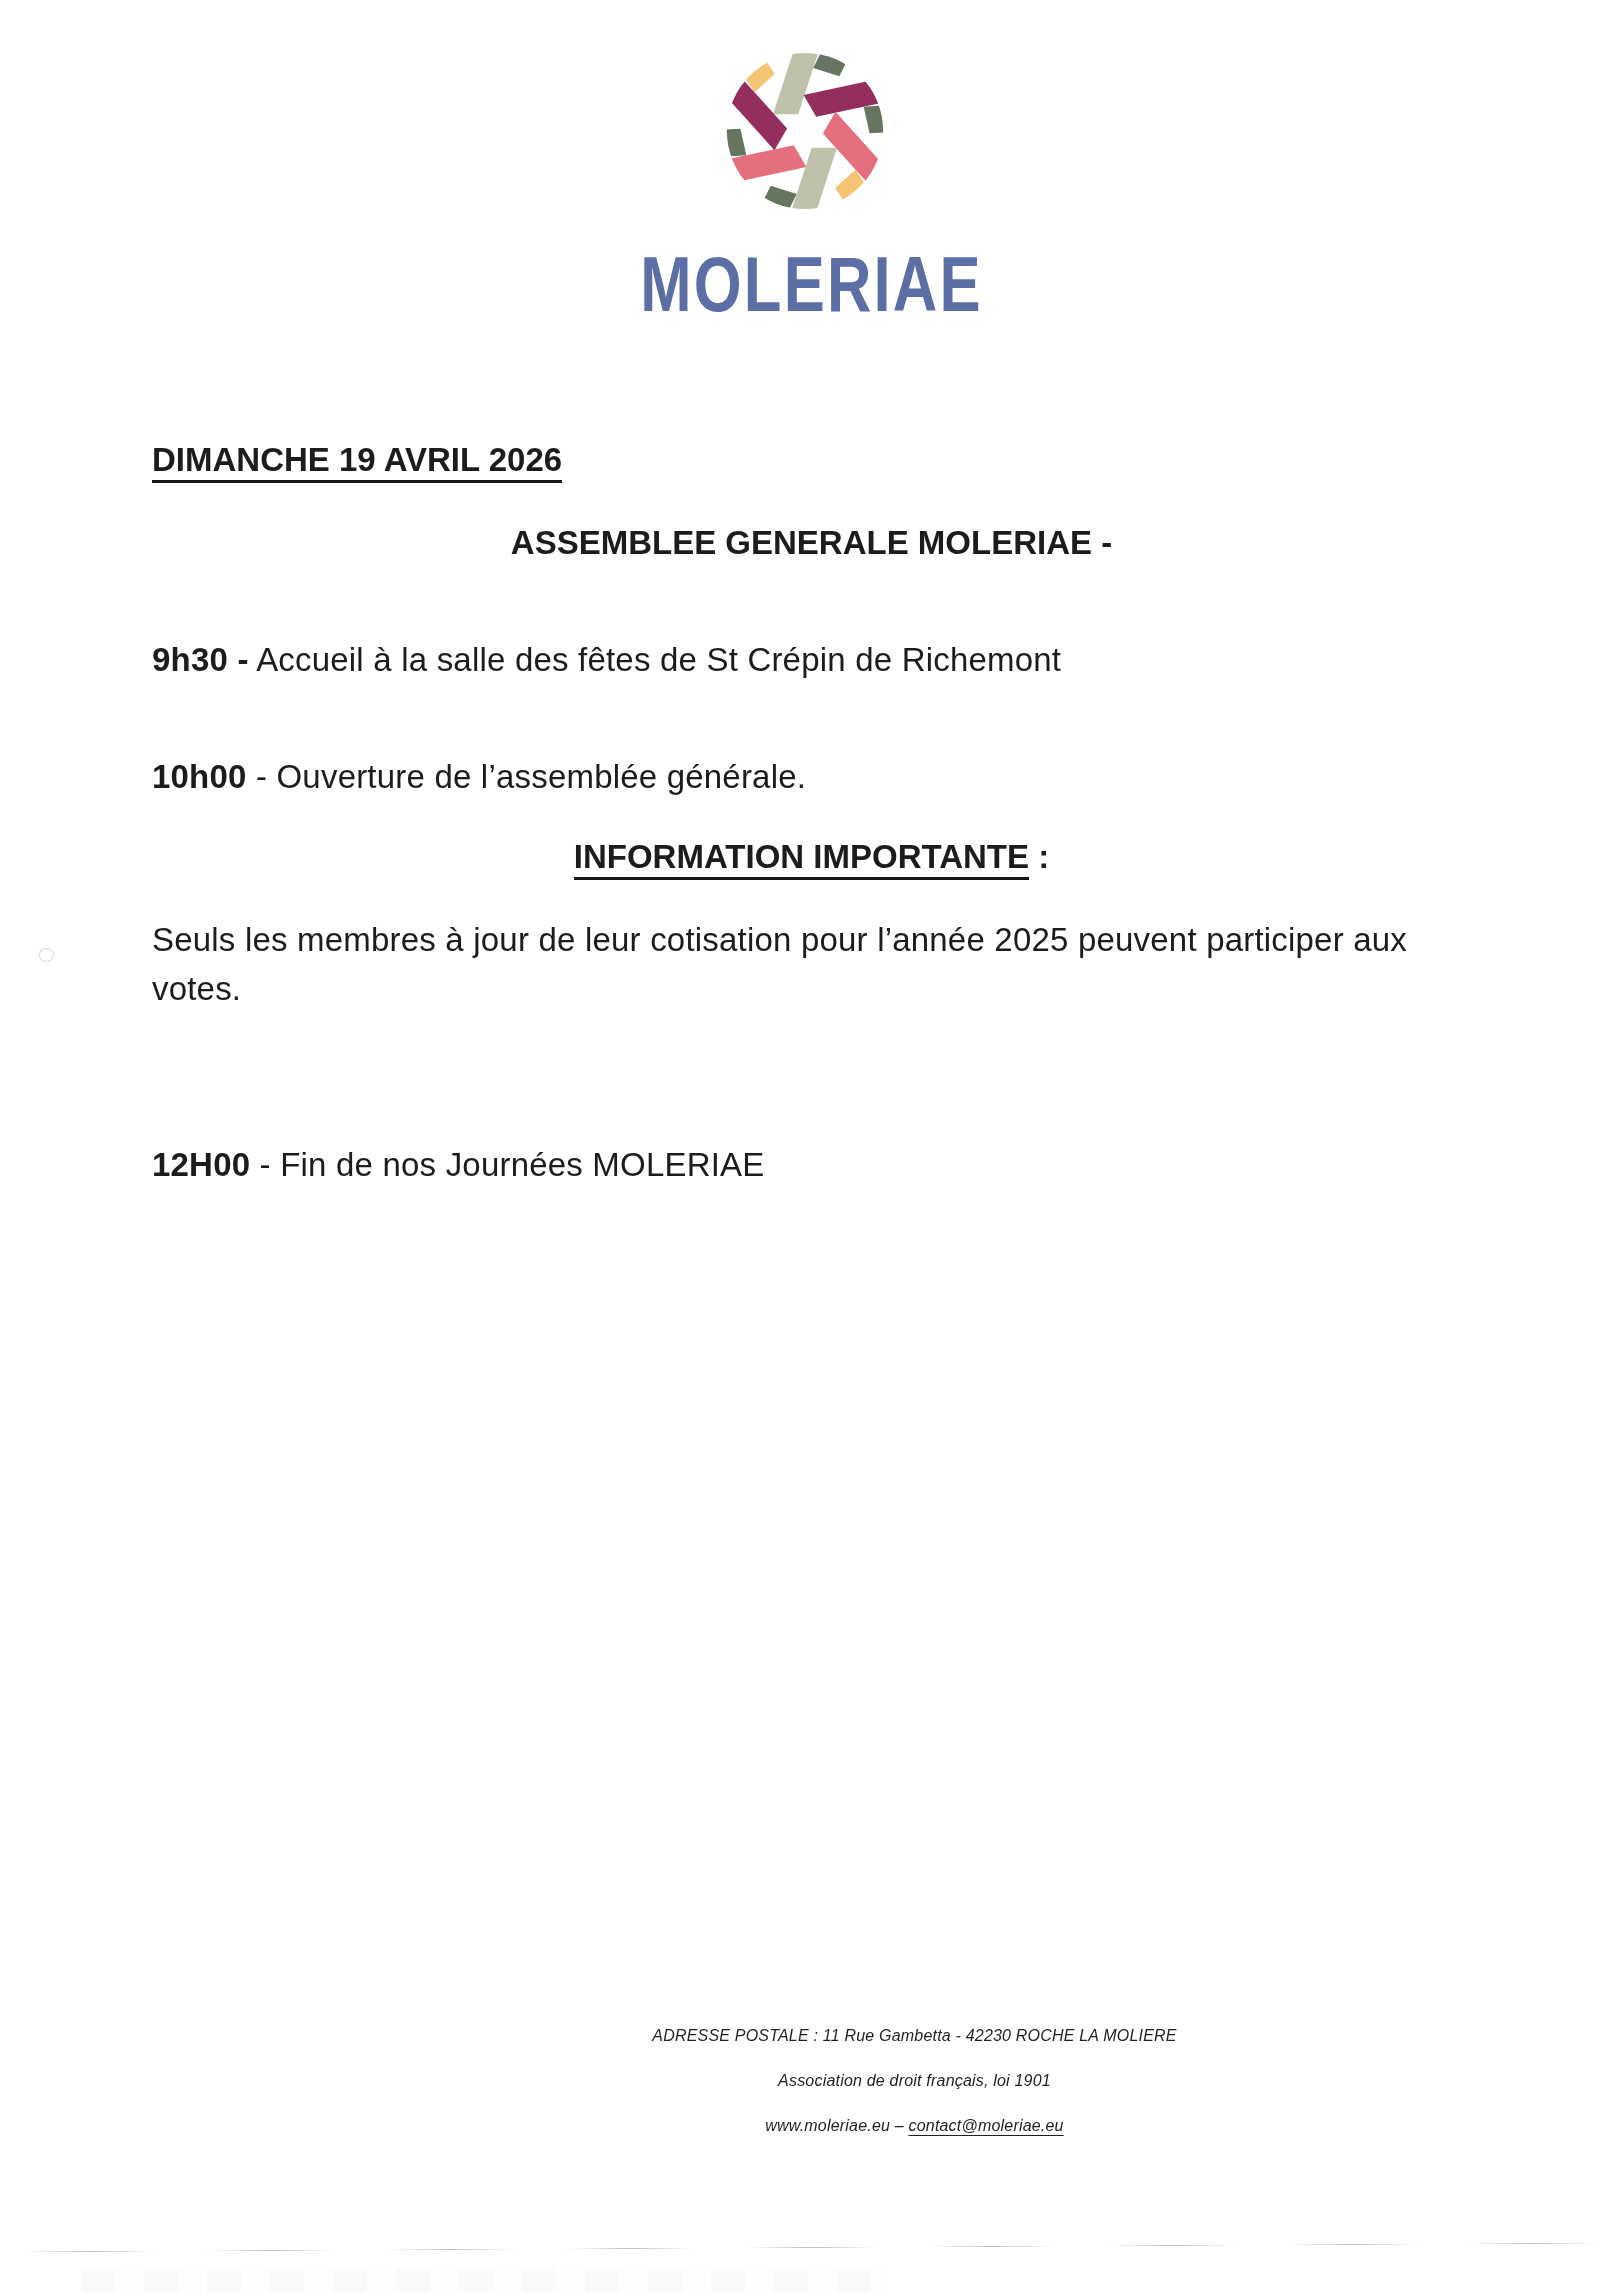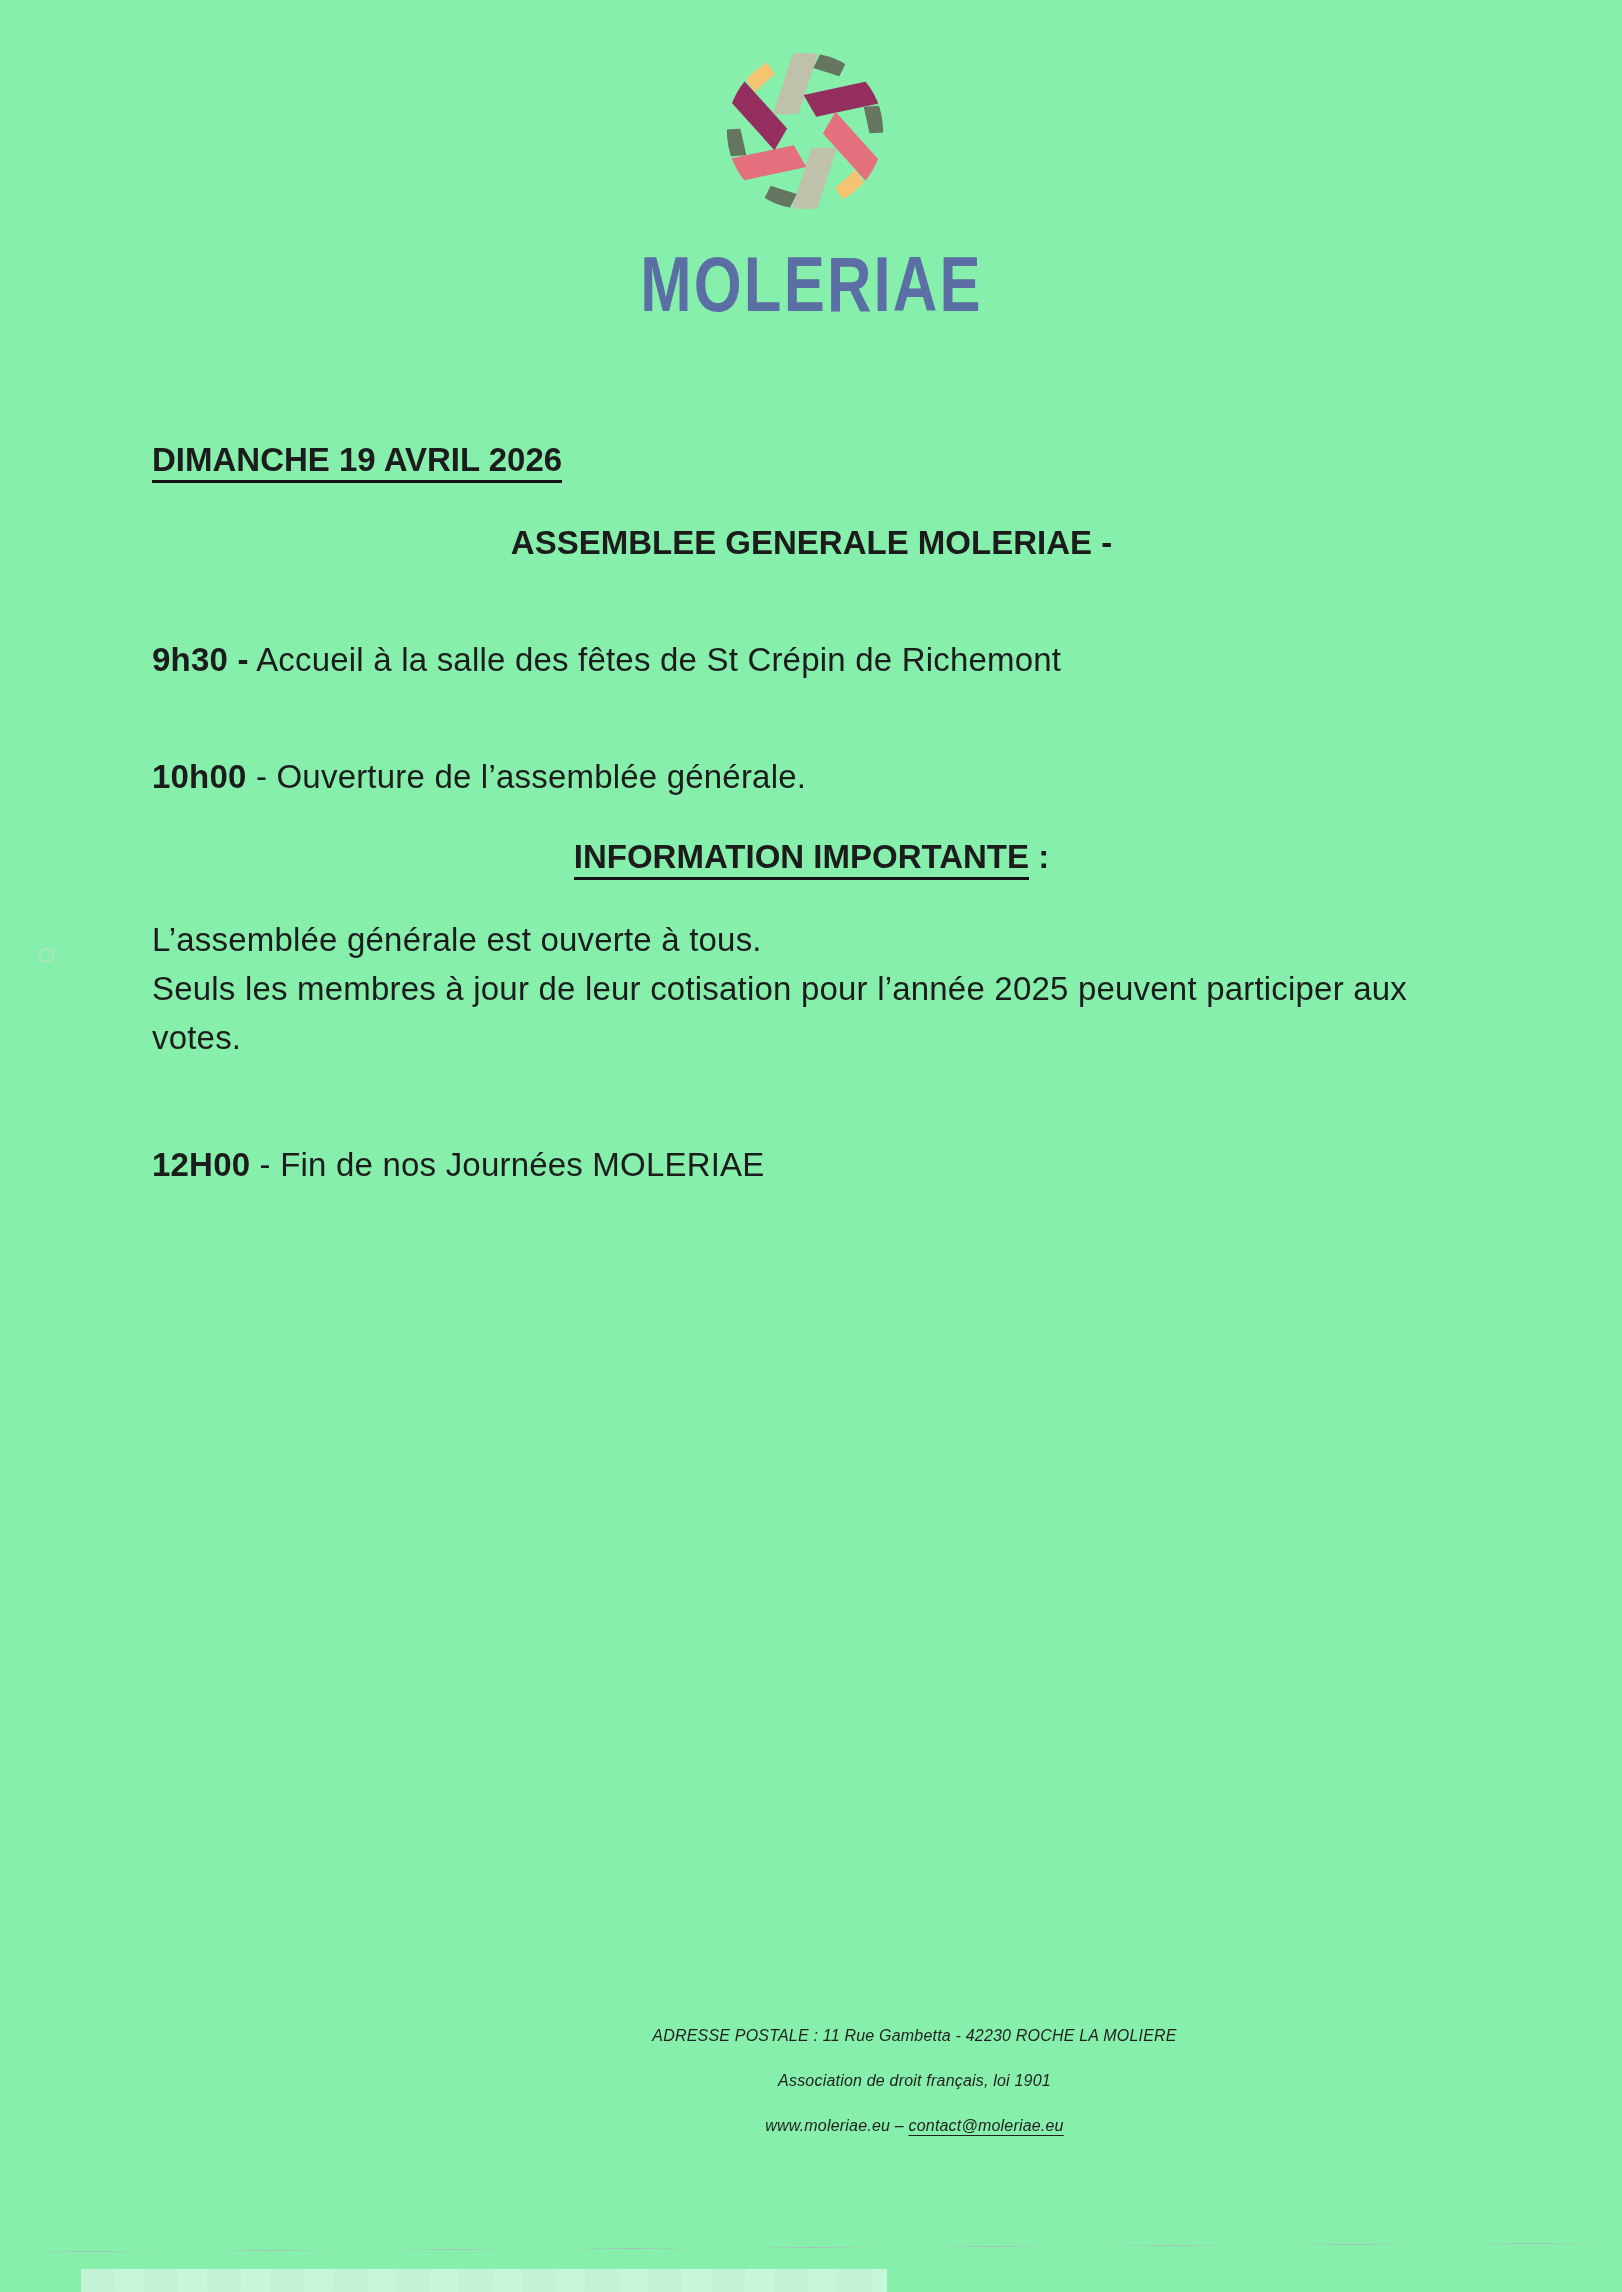--- a/index.html
+++ b/index.html
@@ -1,19 +1,19 @@
 <!DOCTYPE html>
 <html style="font-size:14.3px"><head>
 <meta charset="utf-8">
 <style>
   html,body{margin:0;padding:0;background:#e9e9e9;}
   .page{
     position:relative;
     width:1623px;height:2293px;
-    background:#86efac;
+    background:#ffffff;
     overflow:hidden;
     font-family:"Liberation Sans", sans-serif;
     color:#1c1c1c;
   }
   .abs{position:absolute;white-space:nowrap;}
   .centered{left:0;width:1623px;text-align:center;}
   .body-text{font-size:33px;letter-spacing:0.2px;}
   .bold{font-weight:bold;}
   .heading{font-size:33px;font-weight:bold;}
   .u-heavy{border-bottom:3.6px solid #151515;padding-bottom:2px;}
@@ -104,21 +104,20 @@
 
   <div class="abs body-text" style="left:152px;top:758px;">
     <span class="bold">10h00</span><span> - Ouverture de l’assemblée générale.</span>
   </div>
 
   <div class="abs centered heading" style="top:838px;">
     <span class="u-heavy">INFORMATION IMPORTANTE</span><span> :</span>
   </div>
 
   <div class="abs body-text" style="left:152px;top:915px;">
-    <div class="para-line">L’assemblée générale est ouverte à tous.</div>
     <div class="para-line">Seuls les membres à jour de leur cotisation pour l’année 2025 peuvent participer aux</div>
     <div class="para-line">votes.</div>
   </div>
 
   <div class="abs body-text" style="left:152px;top:1146px;">
     <span class="bold">12H00</span><span> - Fin de nos Journées MOLERIAE</span>
   </div>
 
   <div class="abs footer" style="top:2013px;">
     <div>ADRESSE POSTALE :  11 Rue Gambetta - 42230  ROCHE LA MOLIERE</div>

